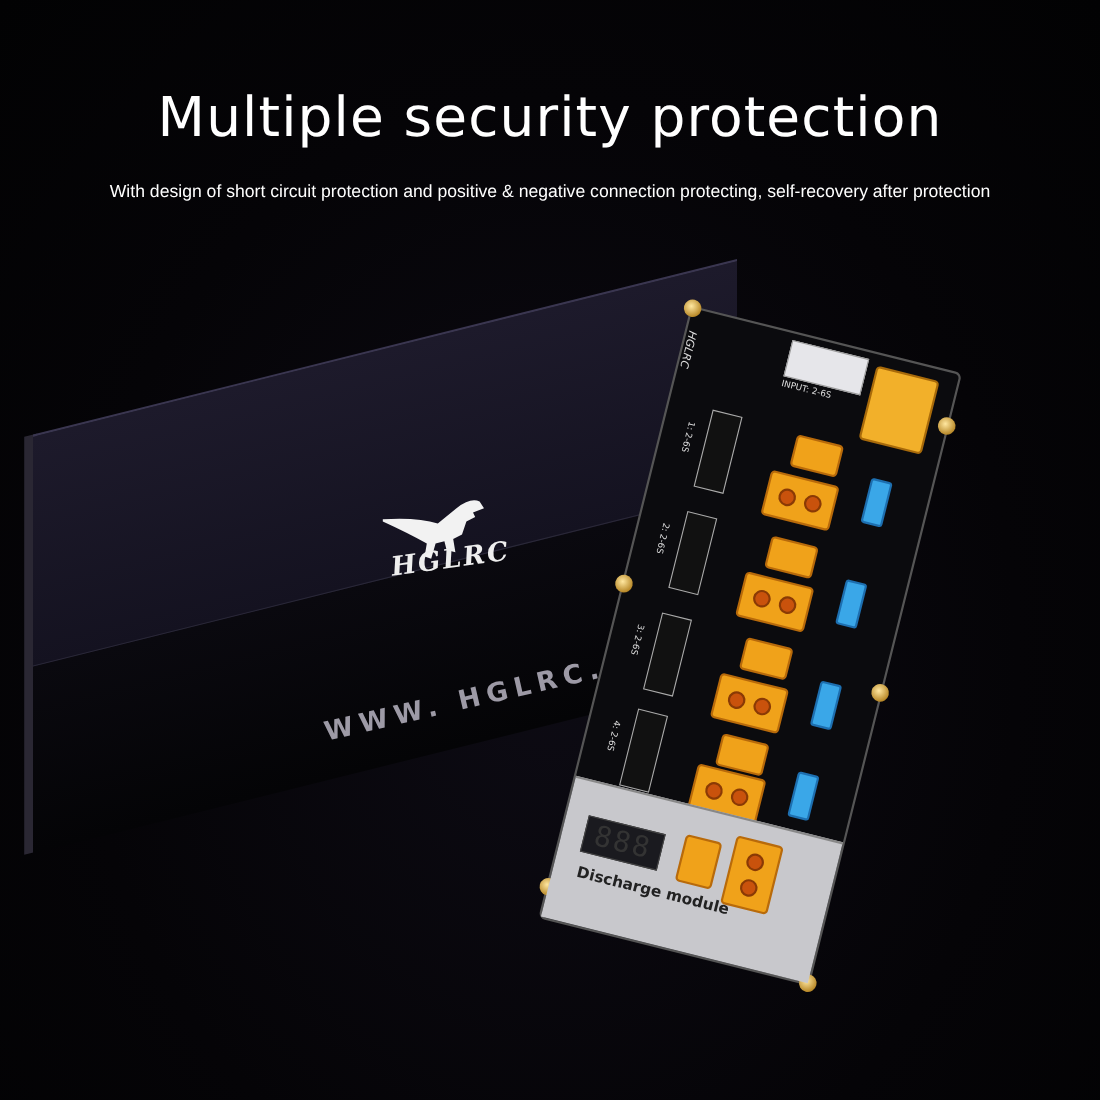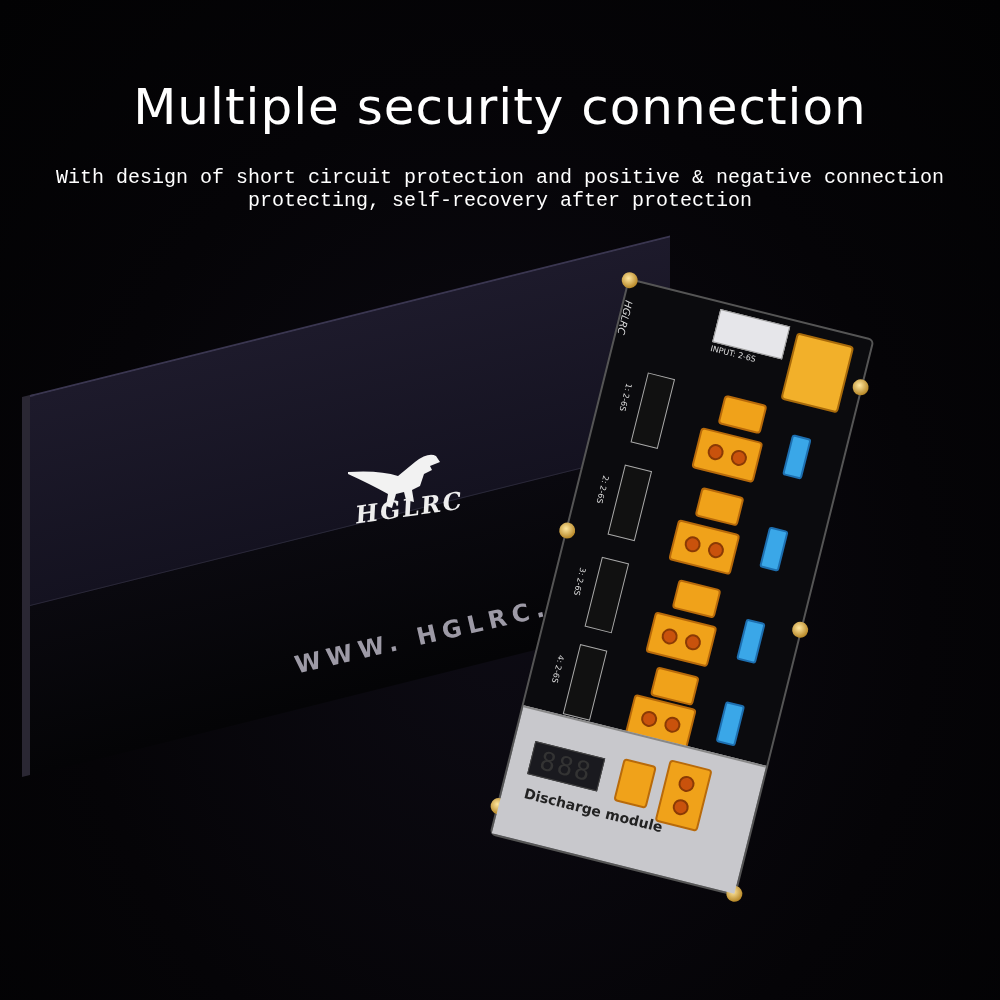--- a/index.html
+++ b/index.html
@@ -2,21 +2,21 @@
 <html><head>
 <meta charset="utf-8">
 <style>
   html,body{margin:0;padding:0;background:#000;}
   body{width:1000px;height:1000px;overflow:hidden;position:relative;
     background:radial-gradient(ellipse at 50% 60%, #0d0b14 0%, #050407 60%, #020203 100%);
     font-family:"DejaVu Sans",sans-serif;}
   .title{position:absolute;top:78px;left:0;width:1000px;text-align:center;color:#fff;
     font-family:"DejaVu Sans",sans-serif;font-size:50px;letter-spacing:1px;font-weight:normal;}
   .subtitle{position:absolute;top:166px;left:0;width:1000px;text-align:center;color:#fff;
-    font-family:Liberation Mono, monospace;font-size:20px;}
+    font-family:Liberation Sans, sans-serif;font-size:16px;}
   
   .box{position:absolute;left:30px;top:395px;width:640px;height:380px;
     transform:skewY(-14deg);transform-origin:left top;}
   .box-top{position:absolute;left:0;top:0;width:640px;height:210px;
     background:linear-gradient(180deg,#1d1a2b 0%,#141220 100%);border-top:2px solid #3a3650;}
   .box-front{position:absolute;left:0;top:210px;width:640px;height:170px;
     background:linear-gradient(180deg,#0a090f 0%,#040406 100%);border-top:1px solid #2a2838;}
   .box-side{position:absolute;left:-8px;top:0;width:12px;height:380px;background:#2a2733;}
   .logo{position:absolute;left:320px;top:440px;width:150px;height:100px;}
   .logo-text{position:absolute;left:355px;top:493px;color:#eee;font-family:"DejaVu Serif",serif;
@@ -40,21 +40,21 @@
   .input-hdr{position:absolute;left:95px;top:6px;width:70px;height:32px;background:#e6e6ea;border:1px solid #999;}
   .input-label{position:absolute;left:95px;top:42px;color:#ddd;font-size:8px;}
   .board-brand{position:absolute;left:10px;top:20px;color:#ddd;font-size:10px;font-style:italic;transform:rotate(90deg);transform-origin:left top;}
   .seg{position:absolute;left:20px;top:470px;width:70px;height:32px;background:#1a1a1f;border:1px solid #444;
     color:#333;font-family:"DejaVu Sans Mono",monospace;font-size:26px;line-height:32px;text-align:center;letter-spacing:2px;}
   .dm-label{position:absolute;left:22px;top:515px;color:#222;font-size:14px;font-weight:bold;}
 </style>
 </head>
 <body>
 
-<div class="title">Multiple security connection</div>
+<div class="title">Multiple security protection</div>
 <div class="subtitle">With design of short circuit protection and positive &amp; negative connection protecting, self-recovery after protection</div>
 
 <div class="box">
   <div class="box-side"></div>
   <div class="box-top"></div>
   <div class="box-front"></div>
 </div>
 
 <svg class="logo" viewBox="0 0 150 100">
   <path d="M28 32 Q60 30 78 36 L95 22 Q108 12 116 16 L120 22 L110 26 L112 30 L104 34 L100 46 L92 50 L94 62 L86 60 L84 52 L76 54 L72 68 L66 66 L68 54 Q50 44 28 34 Z" fill="#f2f2f2"></path>

